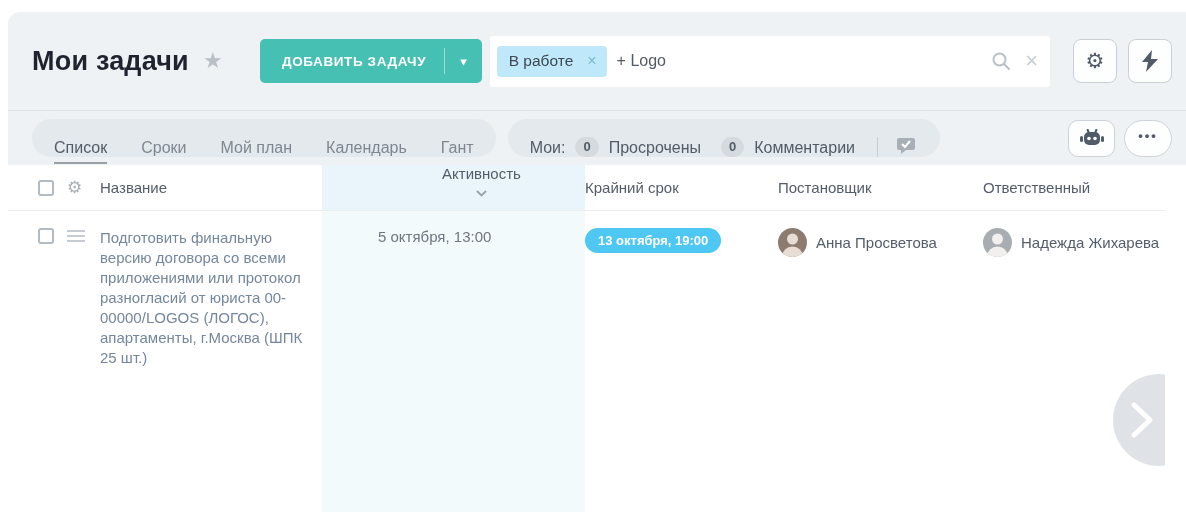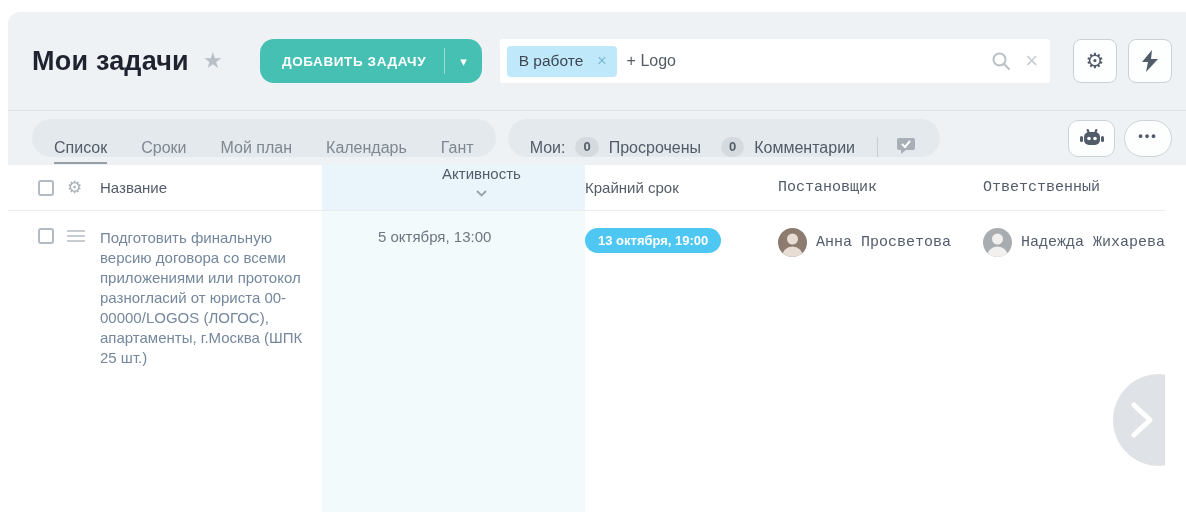--- a/index.html
+++ b/index.html
@@ -10,30 +10,30 @@
   .header-band {
     position: absolute; left: 8px; top: 12px; right: 0; height: 98px;
     background: #eef2f5; border-top-left-radius: 12px;
     display: flex; align-items: center; padding: 0 14px 0 24px;
   }
   .title-wrap { display: flex; align-items: center; gap: 14px; min-width: 228px; }
   .page-title { font-size: 27px; font-weight: bold; color: #1f2330; letter-spacing: .2px; }
   .star { font-size: 22px; color: #b9bfc7; line-height: 1; cursor: pointer; }
 
   .add-btn {
-    height: 44px; background: #45c0b3; border-radius: 14px; color: #fff;
+    height: 44px; background: #45c0b3; border-radius: 5px; color: #fff;
     display: flex; align-items: center; padding: 0 0 0 22px; cursor: pointer;
-    margin-right: 18px; user-select: none;
+    margin-right: 8px; user-select: none;
   }
   .add-label { font-size: 13.5px; font-weight: bold; letter-spacing: .6px; }
   .add-sep { width: 1px; height: 26px; background: rgba(255,255,255,.45); margin: 0 0 0 18px; }
   .add-caret { font-size: 13px; padding: 0 15px; }
 
   .searchbar {
-    flex: 1; height: 44px; background: #fff; border-radius: 3px;
+    flex: 1; height: 51px; background: #fff; border-radius: 3px;
     display: flex; align-items: center; padding: 0 12px 0 7px; margin-right: 12px;
     cursor: text;
   }
   .chip {
     background: #bfe9fa; border-radius: 4px; height: 31px;
     display: inline-flex; align-items: center; padding: 0 10px 0 12px;
     font-size: 15.5px; color: #3f4752; margin-right: 10px; white-space: nowrap;
   }
   .chip-x { color: #7db9d6; font-size: 16px; margin-left: 14px; cursor: pointer; }
   .search-query { font-size: 16px; color: #525b66; flex: 1; }
@@ -95,21 +95,21 @@
   .thead .cell { display: flex; align-items: center; font-size: 15px; color: #535c69; }
   .cell-controls { display: flex; align-items: center; gap: 13px; padding-left: 30px; }
   .checkbox {
     width: 16px; height: 16px; border: 2px solid #b2bac2; border-radius: 3px;
     background: #fff; cursor: pointer; flex: 0 0 auto;
   }
   .th-gear { color: #a9b0b7; font-size: 17px; cursor: pointer; line-height: 1; }
   .col-activity-h { background: #e9f5fa; padding-left: 56px; gap: 8px; cursor: pointer; flex-direction: column; }
   .col-activity-b { background: #f2fafc; padding-left: 56px; }
   .pad-sm { }
-  .pad-md { padding-left: 8px; font-family: Liberation Mono, monospace; }
+  .pad-md { padding-left: 8px; }
 
   .tbody-row { padding-top: 0; }
   .tbody-row .cell { padding-top: 17px; }
   .drag-handle { display: inline-flex; flex-direction: column; gap: 3px; cursor: grab; margin-top: 2px; }
   .drag-handle i { display: block; width: 18px; height: 2px; background: #c6ccd2; }
   .cell-controls-b { display: flex; align-items: flex-start; gap: 13px; padding-left: 30px; }
   .task-name {
     width: 138px; font-size: 15px; line-height: 20px; color: #75879c; cursor: pointer;
     word-wrap: break-word;
   }

